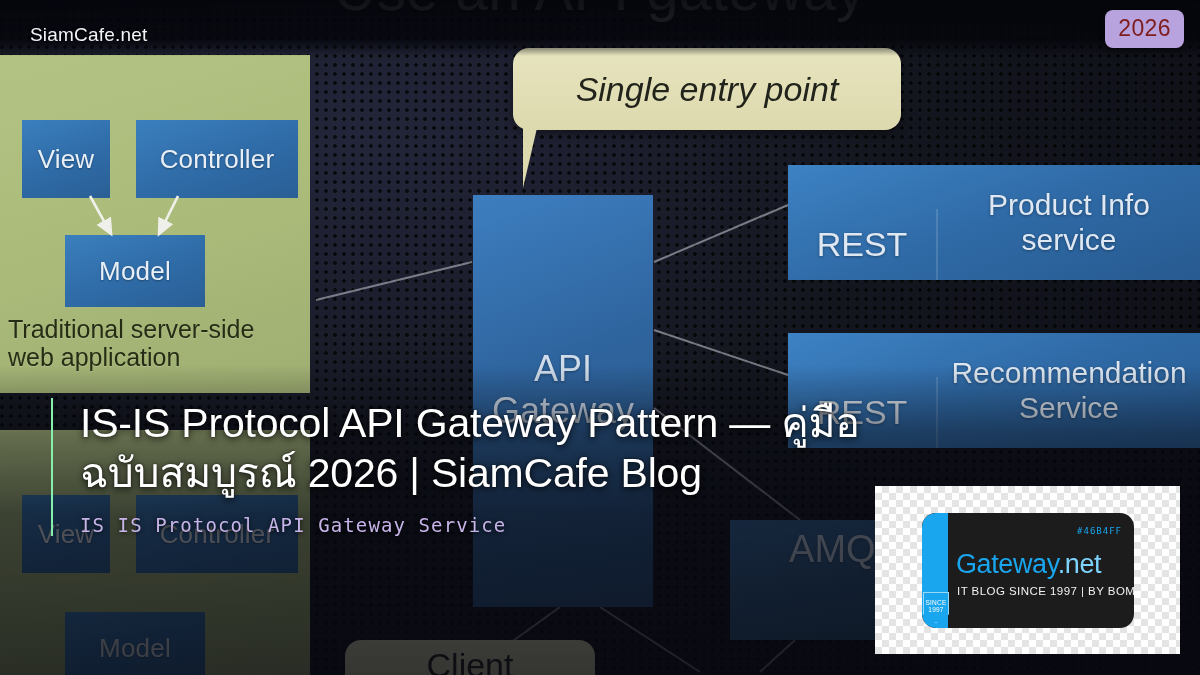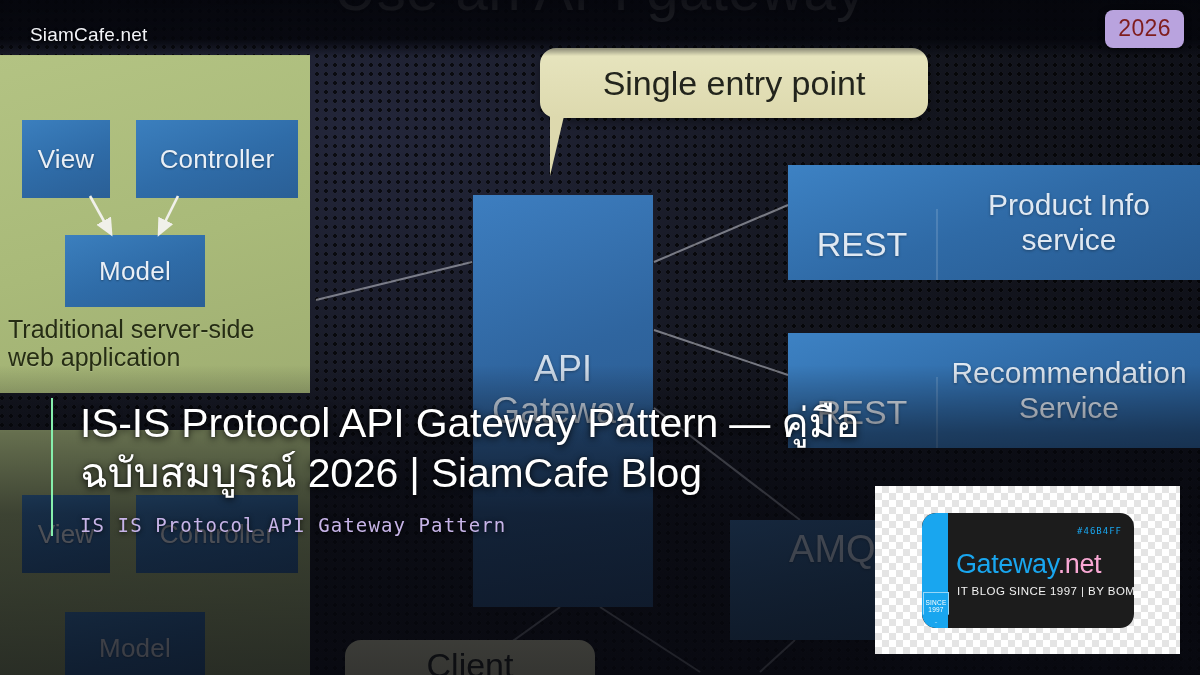--- a/index.html
+++ b/index.html
@@ -303,21 +303,21 @@
     font-family: "DejaVu Sans Mono", monospace;
   }
   .logo-word {
     position: absolute;
     left: 34px; top: 36px;
     font-size: 27px;
     letter-spacing: -0.4px;
     white-space: nowrap;
   }
   .logo-word .w-blue { color: #19a6ef; }
-  .logo-word .w-white { color: #f9a8d4; }
+  .logo-word .w-white { color: #7dd3fc; }
   .logo-tag {
     position: absolute;
     left: 35px; top: 72px;
     color: #f2f2f2;
     font-size: 11.5px;
     letter-spacing: .45px;
     white-space: nowrap;
   }
 </style>
 </head>
@@ -371,21 +371,21 @@
     <div class="dbox" style="left:22px; top:495px; width:88px; height:78px;">
       <span>View</span>
     </div>
     <div class="dbox" style="left:136px; top:495px; width:162px; height:78px;">
       <span>Controller</span>
     </div>
     <div class="dbox" style="left:65px; top:612px; width:140px; height:72px;">
       <span>Model</span>
     </div>
 
-    <div class="callout" style="left:540px; top:48px; width:388px; height:70px;">
+    <div class="callout" style="left:513px; top:48px; width:388px; height:82px;font-style:italic;">
       <span>Single entry point</span>
       <span class="tail" style="left:10px; bottom:-58px; border-left:14px solid #ddd9ae; border-bottom:60px solid transparent; border-right:12px solid transparent;"></span>
     </div>
 
     <div class="gateway-box"></div>
     <div class="gateway-label">
       <div>API</div>
       <div>Gateway</div>
     </div>
 
@@ -418,21 +418,21 @@
 
   <div class="scrim-top"></div>
   <div class="scrim-bottom"></div>
 
   <div class="site-name">SiamCafe.net</div>
 
   <div class="year-badge">2026</div>
 
   <div class="title-block">
     <h1 class="headline">IS-IS Protocol API Gateway Pattern — คู่มือฉบับสมบูรณ์ 2026 | SiamCafe Blog</h1>
-    <div class="subline">IS IS Protocol API Gateway Pattern</div>
+    <div class="subline">IS IS Protocol API Gateway Service</div>
   </div>
 
   <div class="logo-card">
     <div class="logo-inner">
       <div class="logo-strip"></div>
       <div class="logo-shield">
         <div>SINCE</div>
         <div>1997</div>
       </div>
       <div class="logo-hex">#46B4FF</div>

